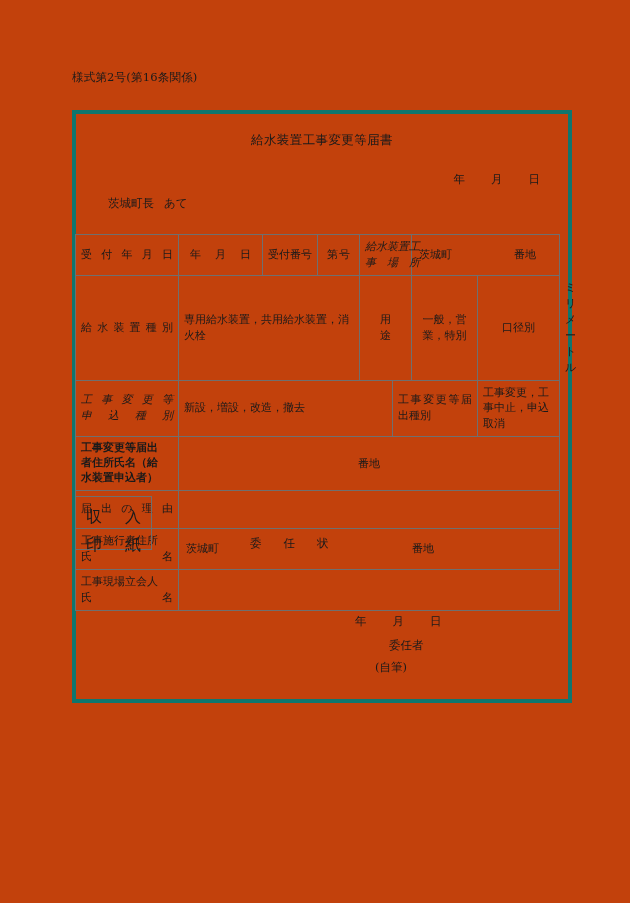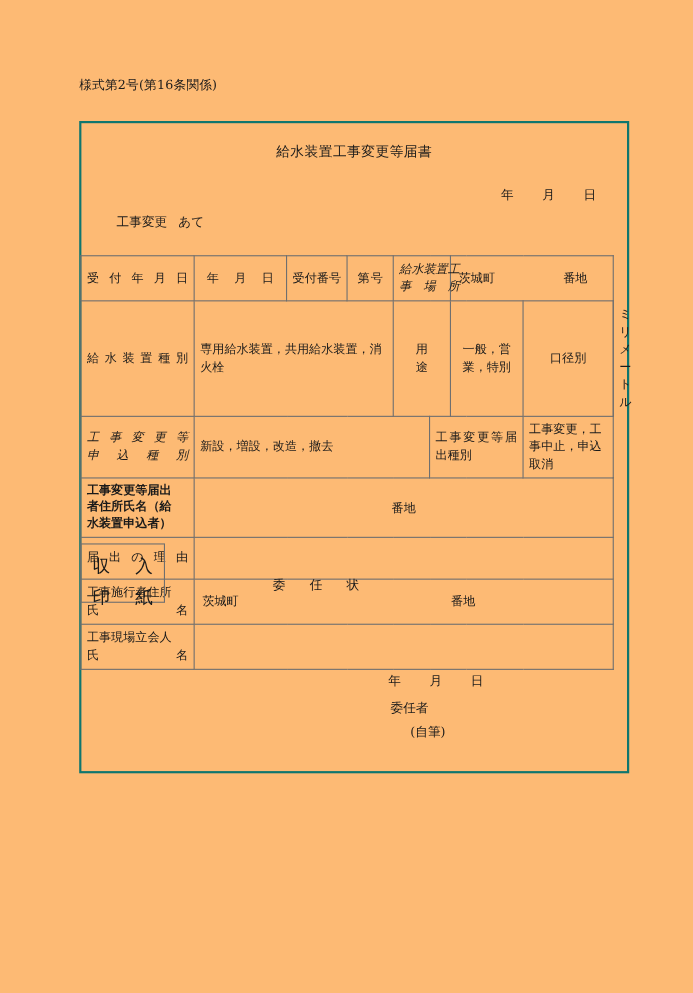--- a/index.html
+++ b/index.html
@@ -14,41 +14,41 @@
     font-family: "DejaVu Serif", "Liberation Serif", serif;
     color: #1a1a1a;
     overflow: hidden;
   }
 
   .page {
     position: absolute;
     left: 0; top: 0;
     width: 630px;
     height: 903px;
-    background: #fdba74;
+    background: #c2410c;
   }
 
   
   .form-no {
     position: absolute;
     left: 72px;
     top: 70px;
     font-size: 11.5px;
     letter-spacing: 0.2px;
     white-space: nowrap;
   }
 
   
   .frame {
     position: absolute;
     left: 72px;
     top: 110px;
     width: 500px;
     height: 593px;
-    border: 2px solid #0f766e;
+    border: 4px solid #0f766e;
     box-sizing: border-box;
   }
 
   
   .masthead {
     position: relative;
     height: 120px;
   }
   .doc-title {
     position: absolute;
@@ -147,21 +147,21 @@
   .stamp-box span {
     display: block;
     text-align: justify;
     text-align-last: justify;
     white-space: nowrap;
   }
 
   .deleg-title {
     position: absolute;
     left: 175px;
-    top: 30px;
+    top: 40px;
     font-size: 11.5px;
     white-space: nowrap;
   }
   .deleg-title .sp { display: inline-block; width: 22px; }
 
   .deleg-l1 {
     position: absolute;
     left: 118px;
     top: 64px;
     font-size: 11.5px;
@@ -182,21 +182,21 @@
     position: absolute;
     left: 280px;
     top: 118px;
     font-size: 11.5px;
     white-space: nowrap;
   }
   .deleg-date .sp { display: inline-block; width: 26px; }
 
   .deleg-signer {
     position: absolute;
-    left: 282px;
+    left: 314px;
     top: 142px;
     font-size: 11.5px;
     white-space: nowrap;
   }
   .deleg-hand {
     position: absolute;
     left: 300px;
     top: 164px;
     font-size: 11.5px;
     white-space: nowrap;
@@ -212,21 +212,21 @@
   <div class="frame">
 
     <div class="masthead">
       <div class="doc-title">給水装置工事変更等届書</div>
 
       <div class="date-line">
         <span>年</span><span class="sp"></span><span>月</span><span class="sp"></span><span>日</span>
       </div>
 
       <div class="addressee">
-        <span>工事変更</span><span class="gap"></span><span>あて</span>
+        <span>茨城町長</span><span class="gap"></span><span>あて</span>
       </div>
     </div>
 
     <table class="grid">
       <colgroup>
         <col style="width:103px">
         <col style="width:84px">
         <col style="width:55px">
         <col style="width:42px">
         <col style="width:33px">

